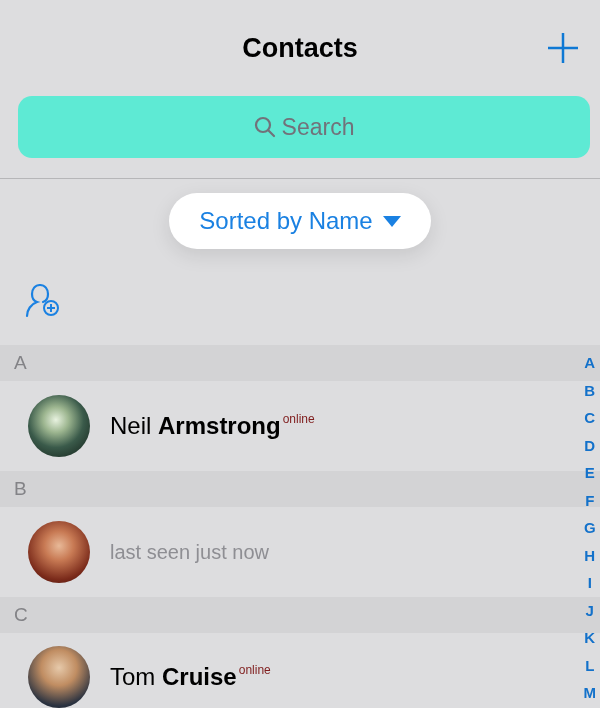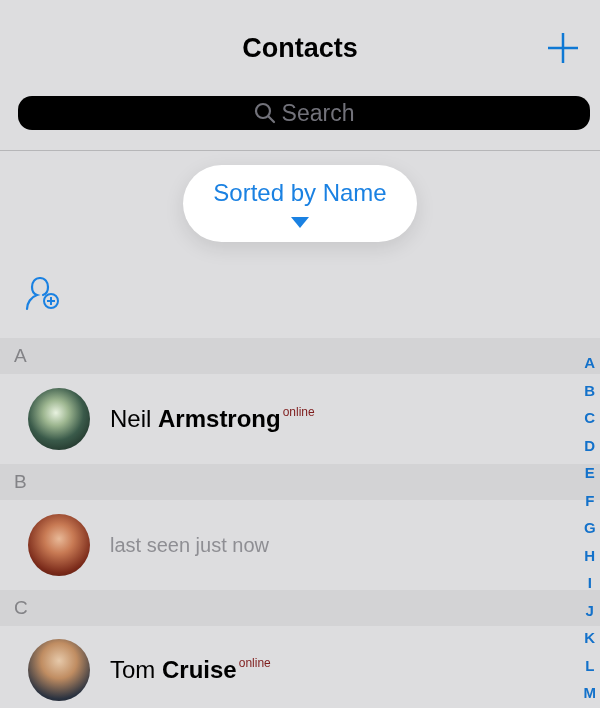--- a/index.html
+++ b/index.html
@@ -29,22 +29,22 @@
   top: 50%;
   transform: translateY(-50%);
   color: #0e78d4;
   font-size: 40px;
   font-weight: 300;
   cursor: pointer;
 }
 .add-btn svg { display: block; }
 .search-bar {
   margin: 0 10px 20px 18px;
-  height: 34px;
-  background: #000000;
+  height: 62px;
+  background: #5eead4;
   border-radius: 14px;
   display: flex;
   align-items: center;
   justify-content: center;
   gap: 6px;
   color: #72727a;
   font-size: 23px;
   cursor: text;
 }
 .search-bar svg { flex-shrink: 0; }
@@ -62,21 +62,20 @@
   background: #fff;
   border-radius: 999px;
   padding: 14px 30px 14px 30px;
   color: #1a81e2;
   font-size: 24px;
   display: flex;
   align-items: center;
   gap: 10px;
   cursor: pointer;
   box-shadow: 0 6px 20px rgba(0,0,0,0.1);
-  flex-direction: column;
 }
 .sort-pill .caret {
   width: 0; height: 0;
   border-left: 9px solid transparent;
   border-right: 9px solid transparent;
   border-top: 11px solid #1a81e2;
 }
 .invite-row {
   display: flex;
   align-items: center;

